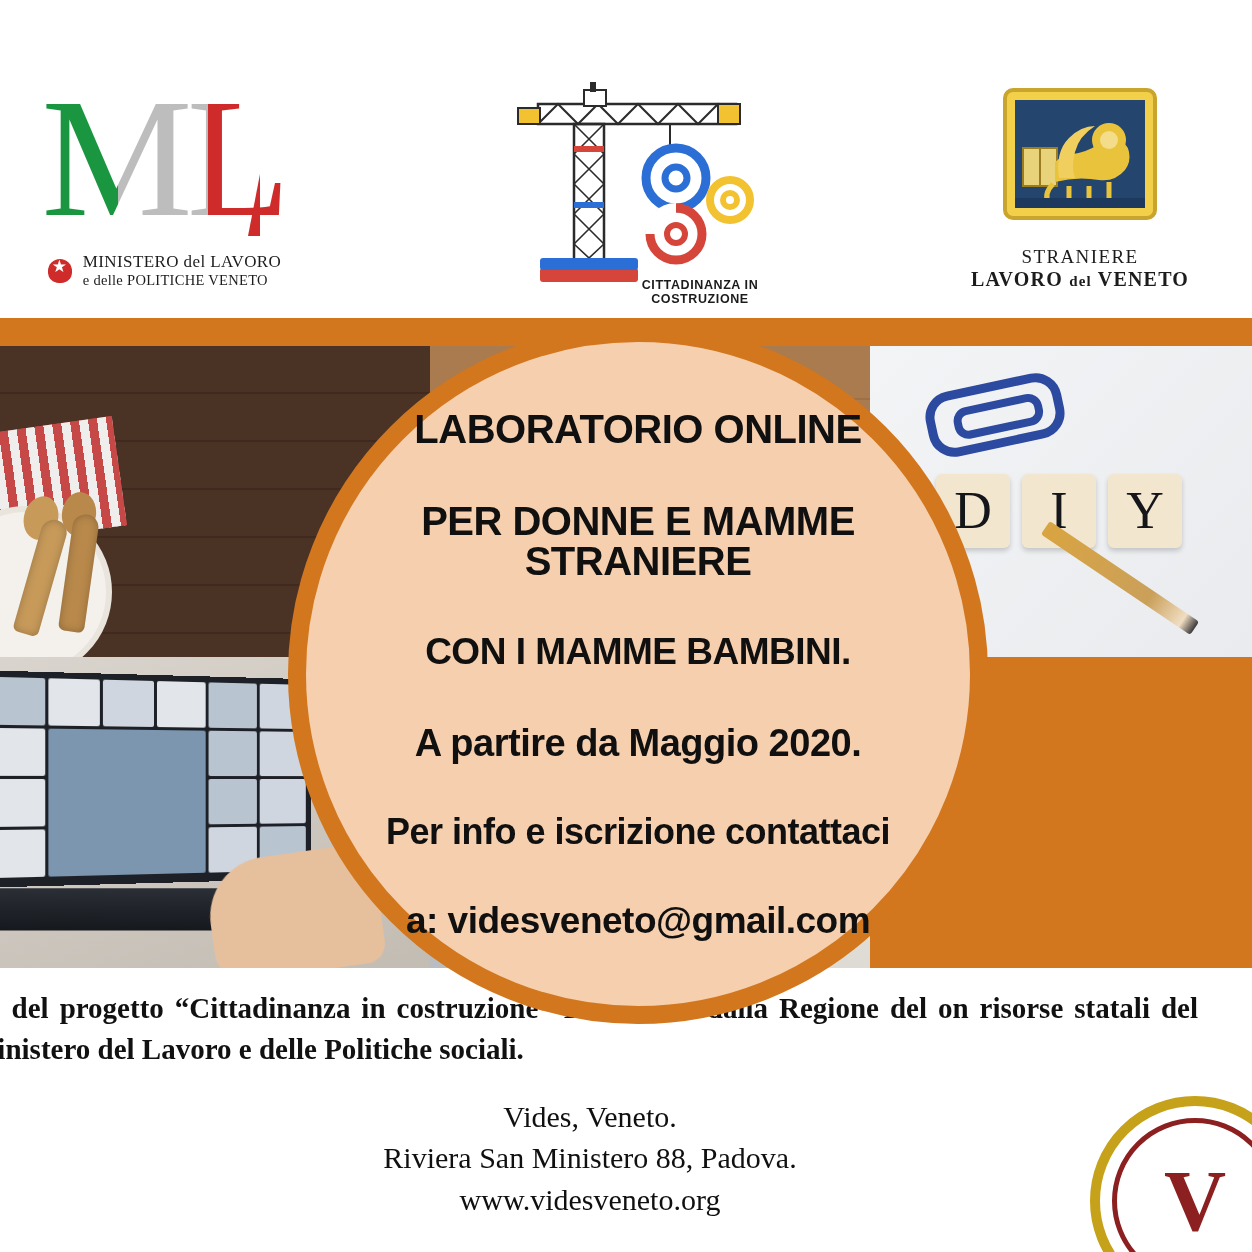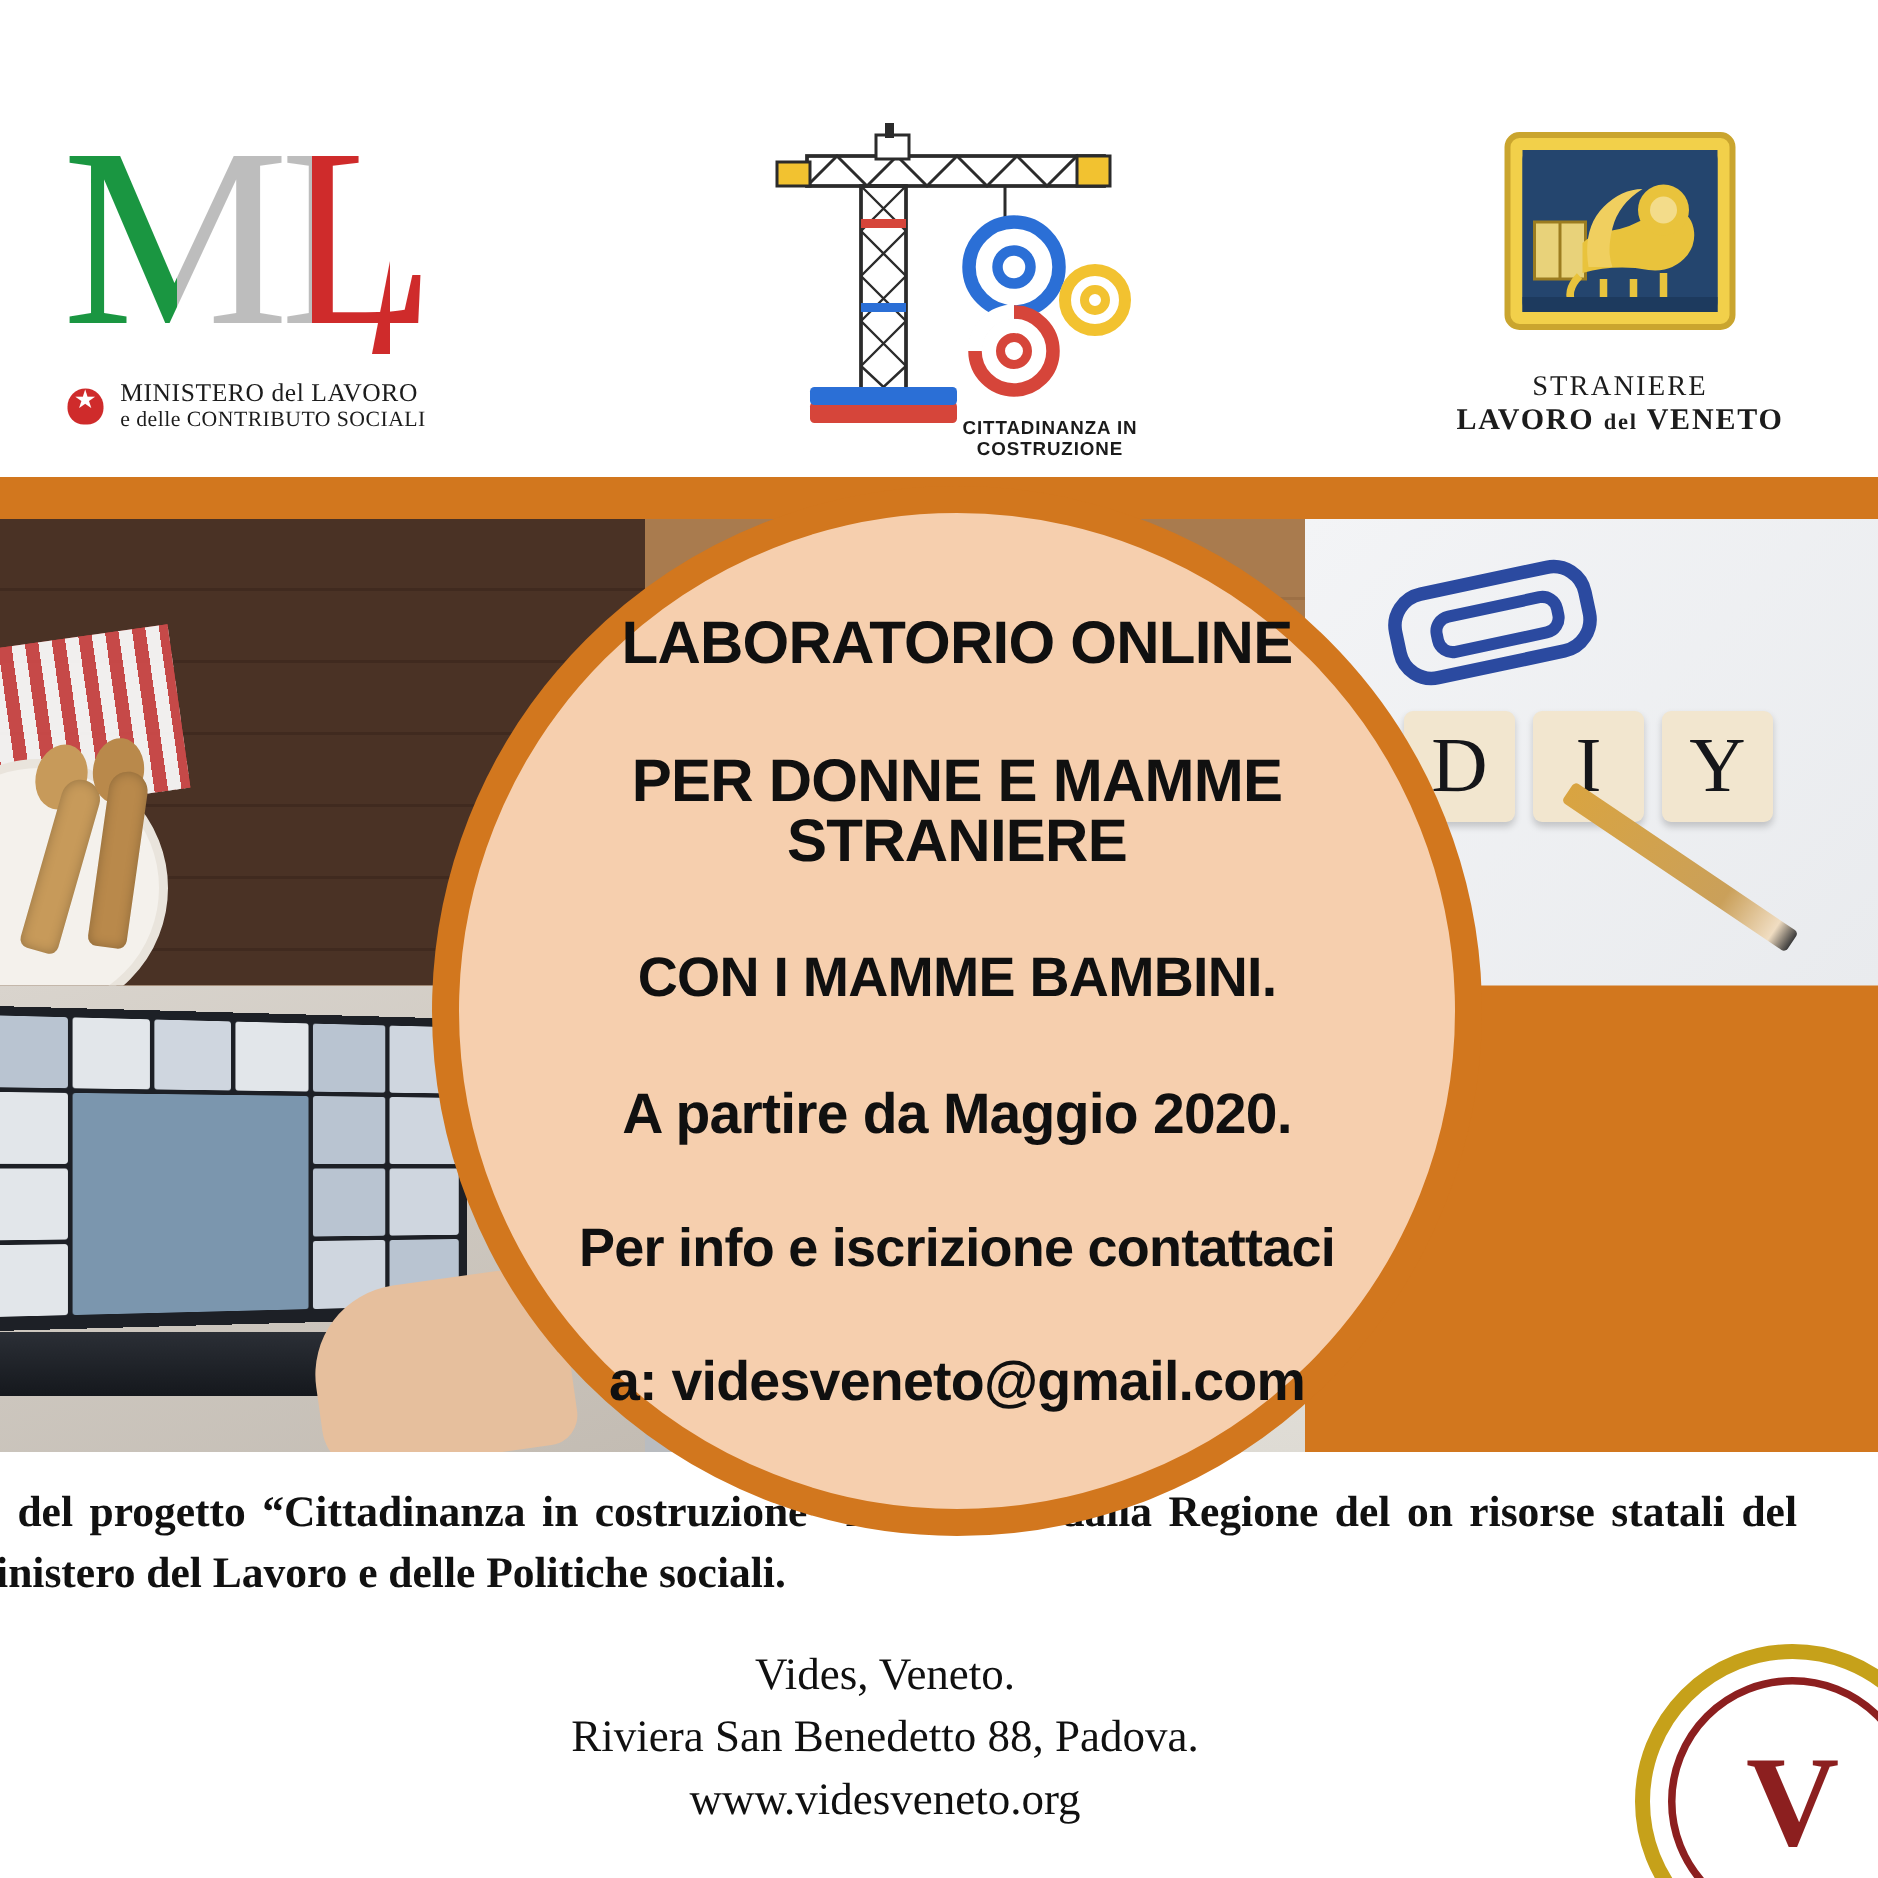--- a/index.html
+++ b/index.html
@@ -466,21 +466,21 @@
 
   <div class="logo-ministero">
     <div class="ml-mark">
       <span class="ml-letter">ML</span>
       <span class="ml-accent"></span>
     </div>
     <div class="ministero-text">
       <span class="emblem"></span>
       <span class="min-lines">
         <div class="min-l1">MINISTERO del LAVORO</div>
-        <div class="min-l2">e delle CONTRIBUTO SOCIALI</div>
+        <div class="min-l2">e delle POLITICHE VENETO</div>
       </span>
     </div>
   </div>
 
   <div class="logo-crane">
     <svg class="crane-svg" width="290" height="200" viewBox="0 0 290 200">
 
       <rect x="38" y="22" width="198" height="20" fill="none" stroke="#2b2b2b" stroke-width="2.5"></rect>
       <path d="M38 42 L58 22 L78 42 L98 22 L118 42 L138 22 L158 42 L178 22 L198 42 L218 22 L236 42" fill="none" stroke="#2b2b2b" stroke-width="2"></path>
 
@@ -609,19 +609,19 @@
   <p class="c-l3">CON I MAMME BAMBINI.</p>
   <p class="c-l4">A partire da Maggio 2020.</p>
   <p class="c-l5">Per info e iscrizione contattaci</p>
   <p class="c-l6">a: videsveneto@gmail.com</p>
 </div>
 
 <div class="footer">
   <div class="disclaimer">no del progetto  “Cittadinanza in costruzione”  Finanziato dalla Regione del on risorse statali del Ministero del Lavoro e delle Politiche sociali.</div>
   <div class="address">
     <div>Vides, Veneto.</div>
-    <div>Riviera San Benedetto 88, Padova.</div>
+    <div>Riviera San Ministero 88, Padova.</div>
     <div>www.videsveneto.org</div>
   </div>
   <div class="vides-seal">
     <div class="vides-v">V</div>
   </div>
 </div>
 
 </body></html>

